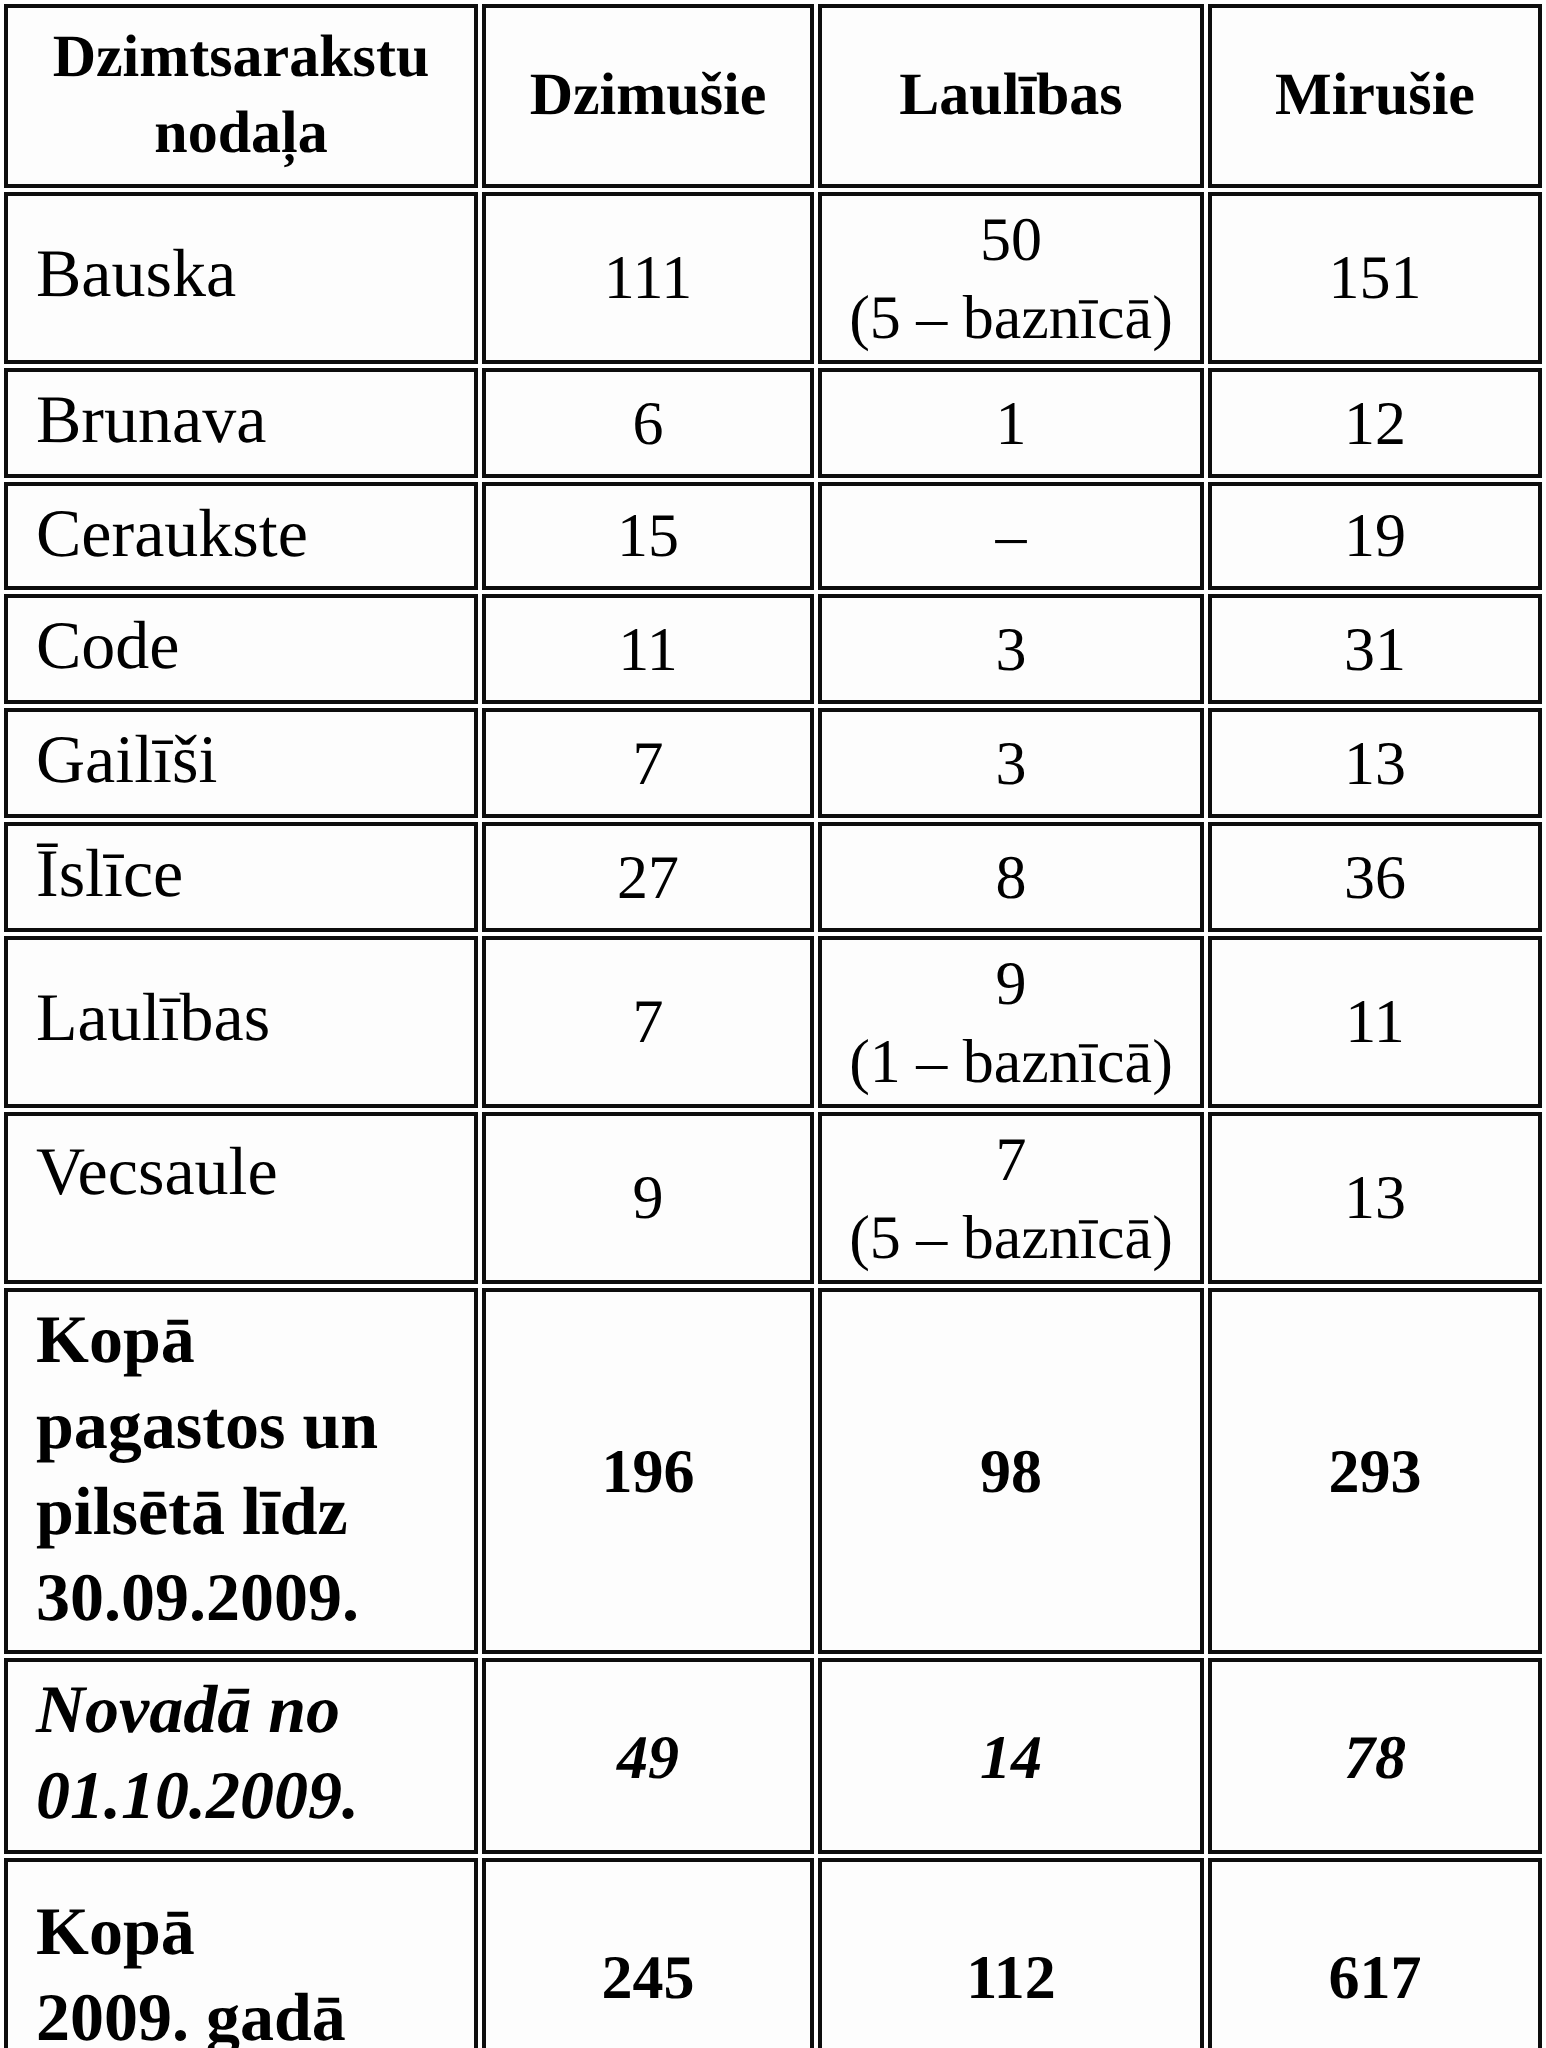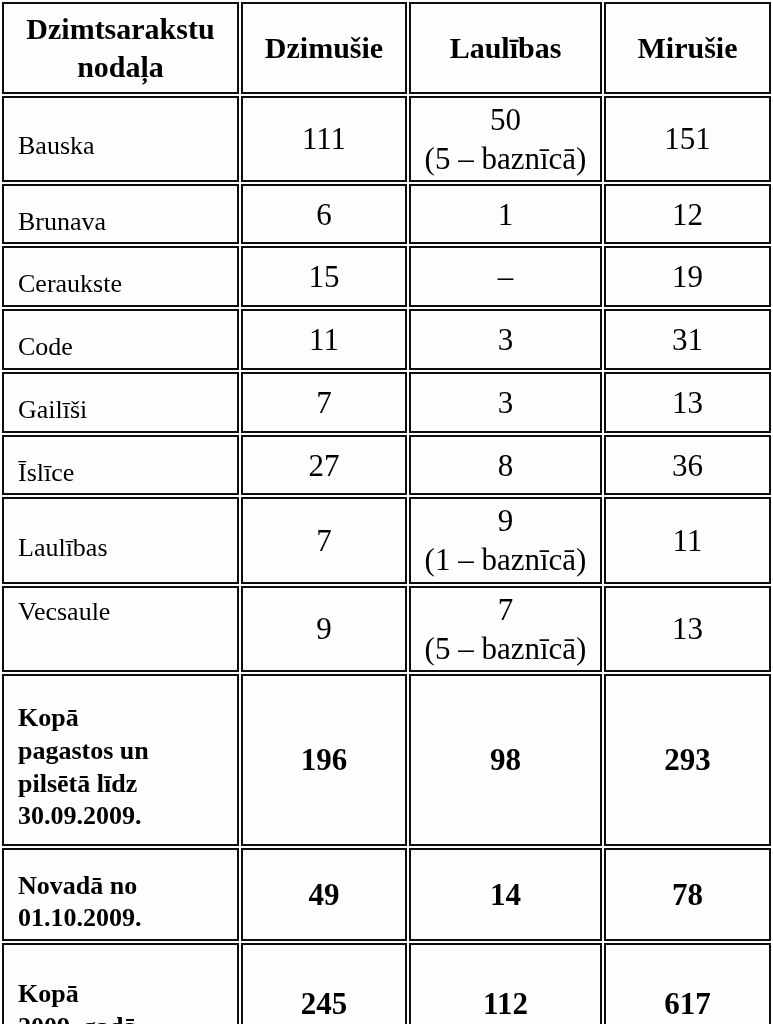--- a/index.html
+++ b/index.html
@@ -37,27 +37,27 @@
     font-size: 30px;
     text-align: center;
     vertical-align: middle;
     padding: 6px 4px;
   }
   tbody tr { height: 46px; }
   tbody tr.row-bauska   { height: 84px; }
   tbody tr.row-mezotne  { height: 84px; }
   tbody tr.row-vecsaule { height: 74px; border-radius: 31px; }
   tbody tr.row-total-1  { height: 172px; }
-  tbody tr.row-total-2  { height: 88px; }
+  tbody tr.row-total-2  { height: 88px; font-style: italic; }
   tbody tr.row-total-3  { height: 120px; }
   td.name-cell {
     text-align: left;
     vertical-align: middle;
-    font-size: 26px;
-    padding: 20px 8px 4px 14px;
+    font-size: 34px;
+    padding: 4px 8px 4px 14px;
   }
   td.name-cell.vtop { vertical-align: top; padding-top: 8px; }
   td.num-cell {
     text-align: center;
     vertical-align: middle;
     font-size: 31px;
     padding: 2px 2px;
   }
   td.num-cell .note { white-space: nowrap; }
   tr.bold td { font-weight: bold; }

